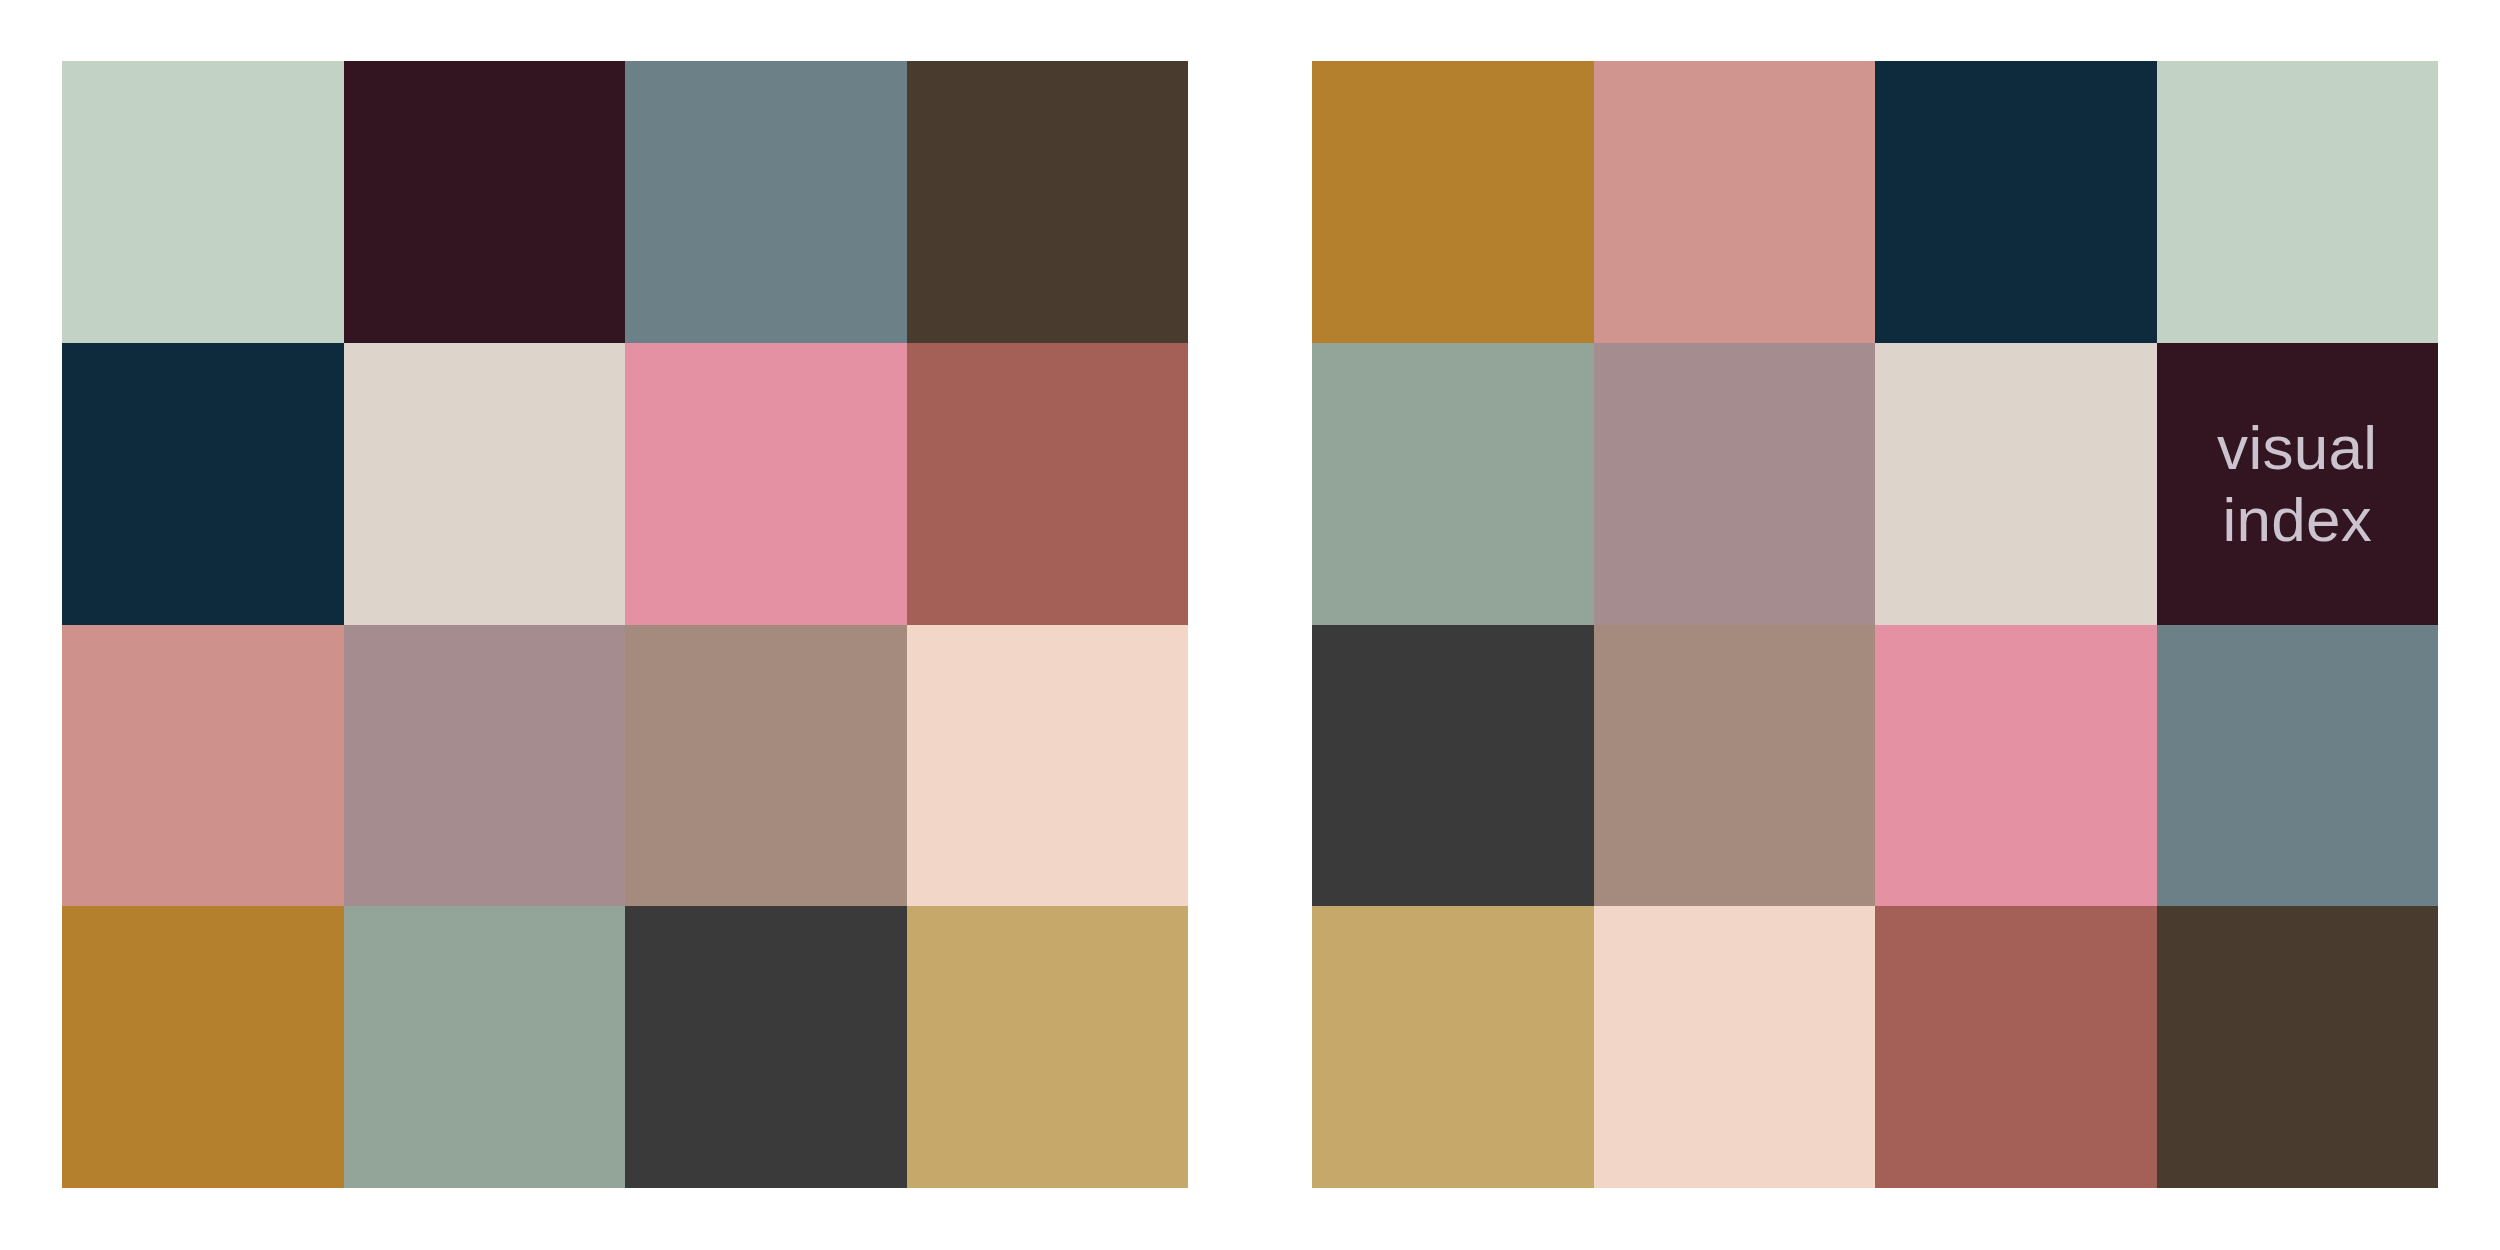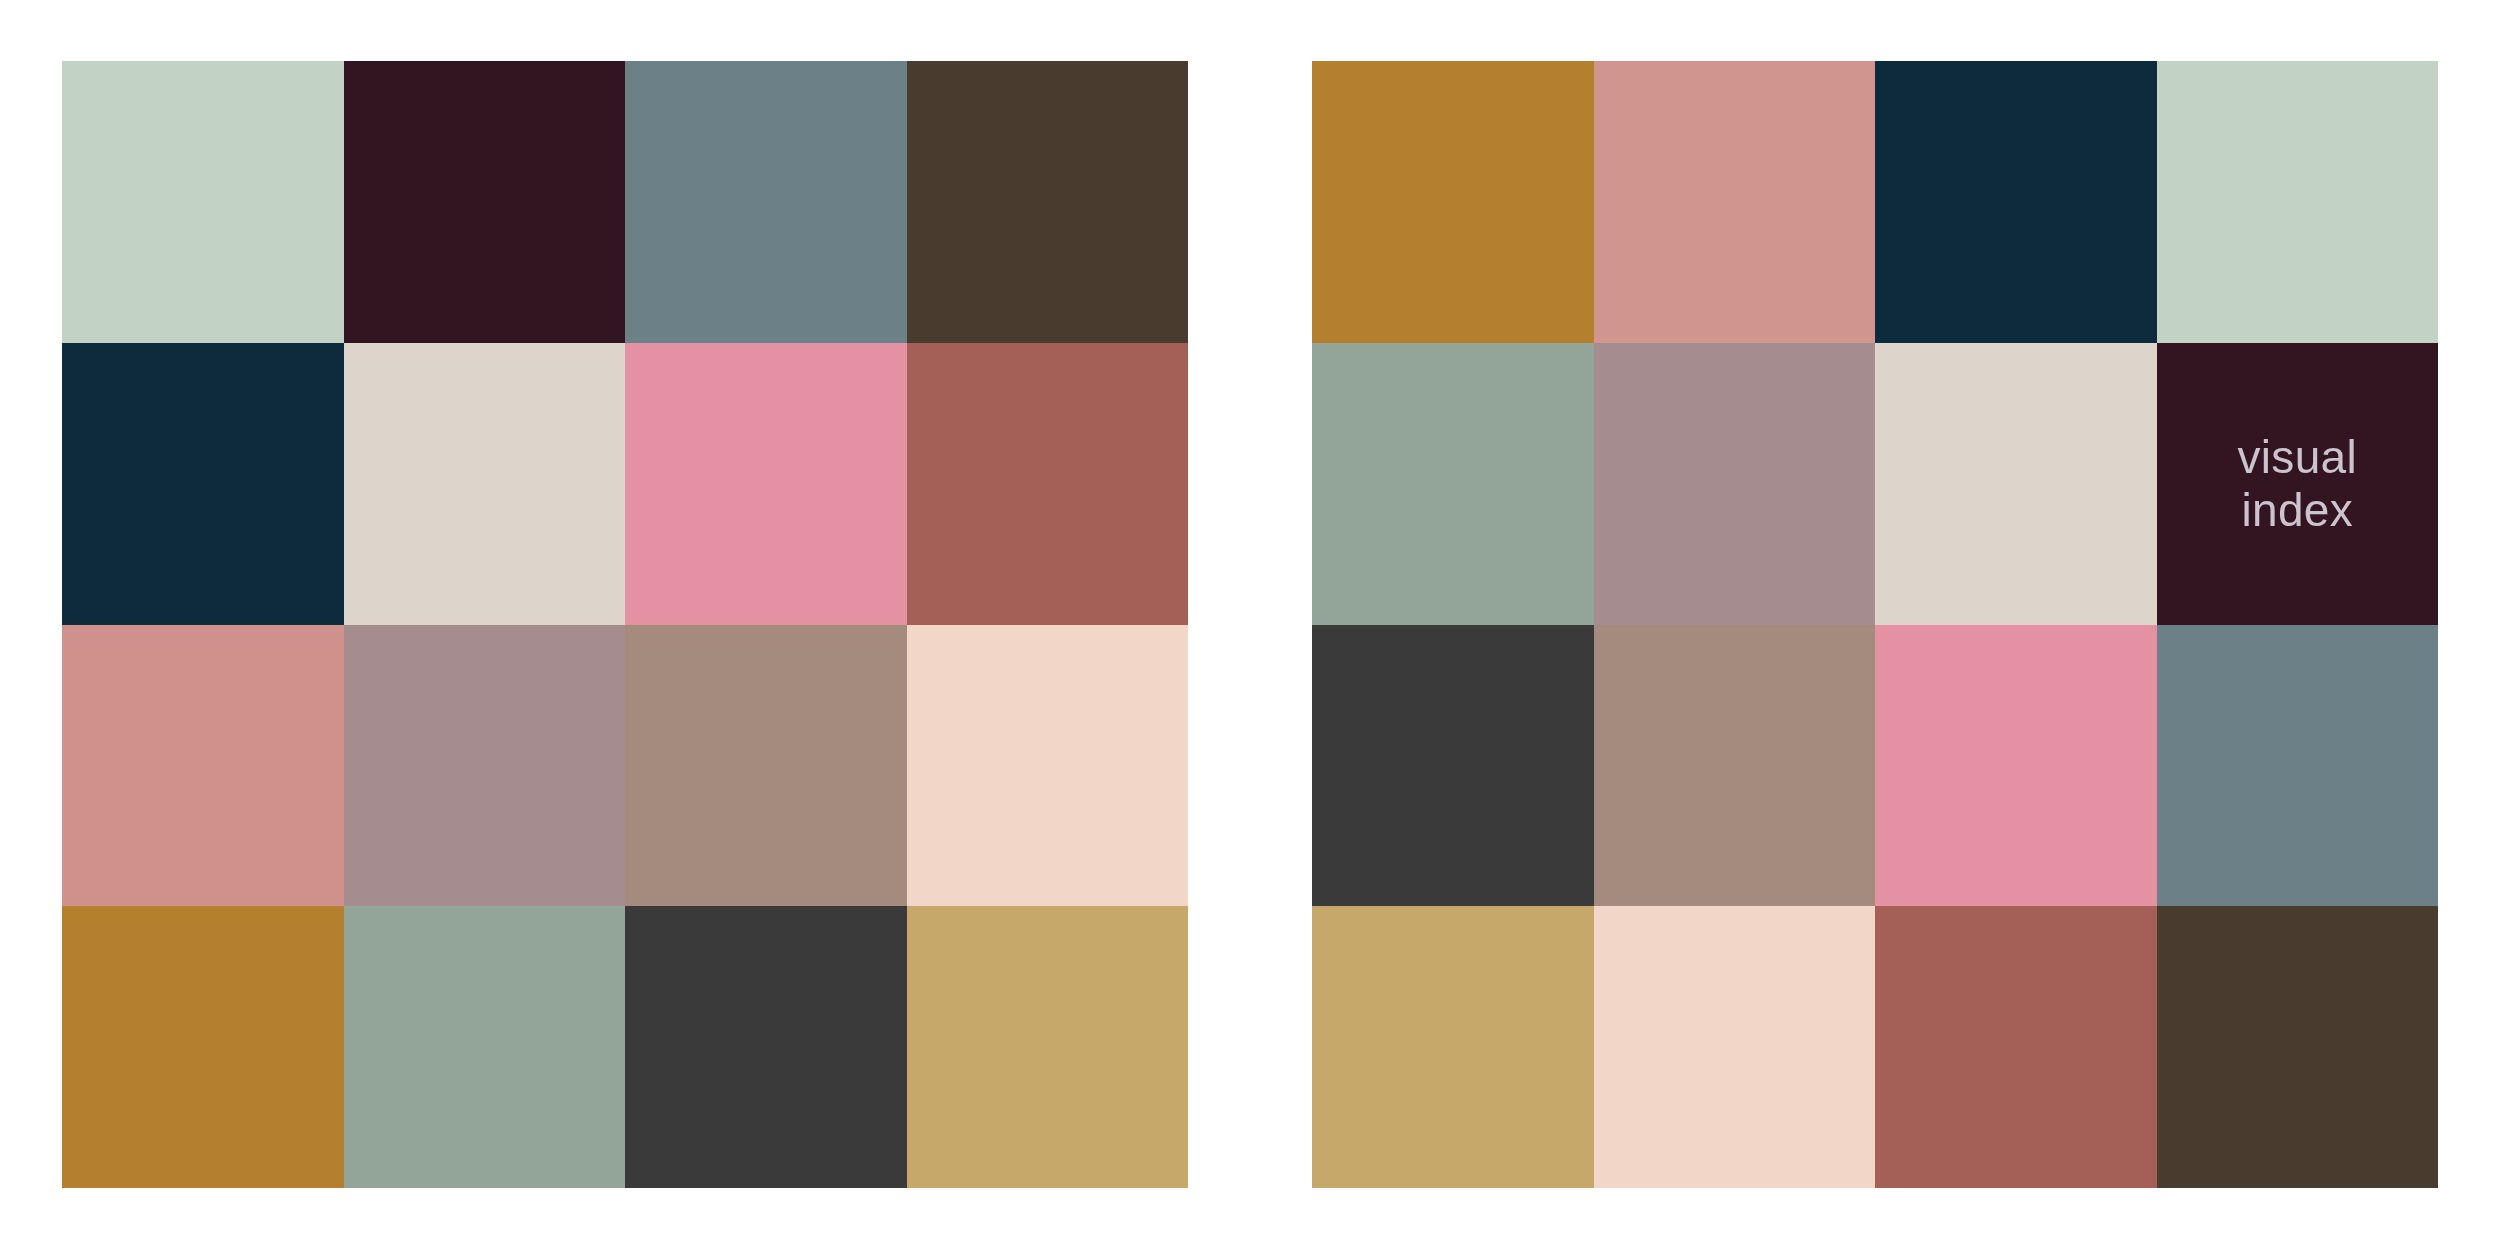--- a/index.html
+++ b/index.html
@@ -39,21 +39,21 @@
   .swatch {
     position: relative;
     display: flex;
     align-items: center;
     justify-content: center;
     overflow: hidden;
   }
 
   .swatch-label {
     font-family: "Liberation Sans", sans-serif;
-    font-size: 46px;
+    font-size: 62px;
     line-height: 1.15;
     letter-spacing: 0.3px;
     text-align: center;
     white-space: pre-line;
     user-select: none;
   }
 </style>
 </head>
 <body>
 

